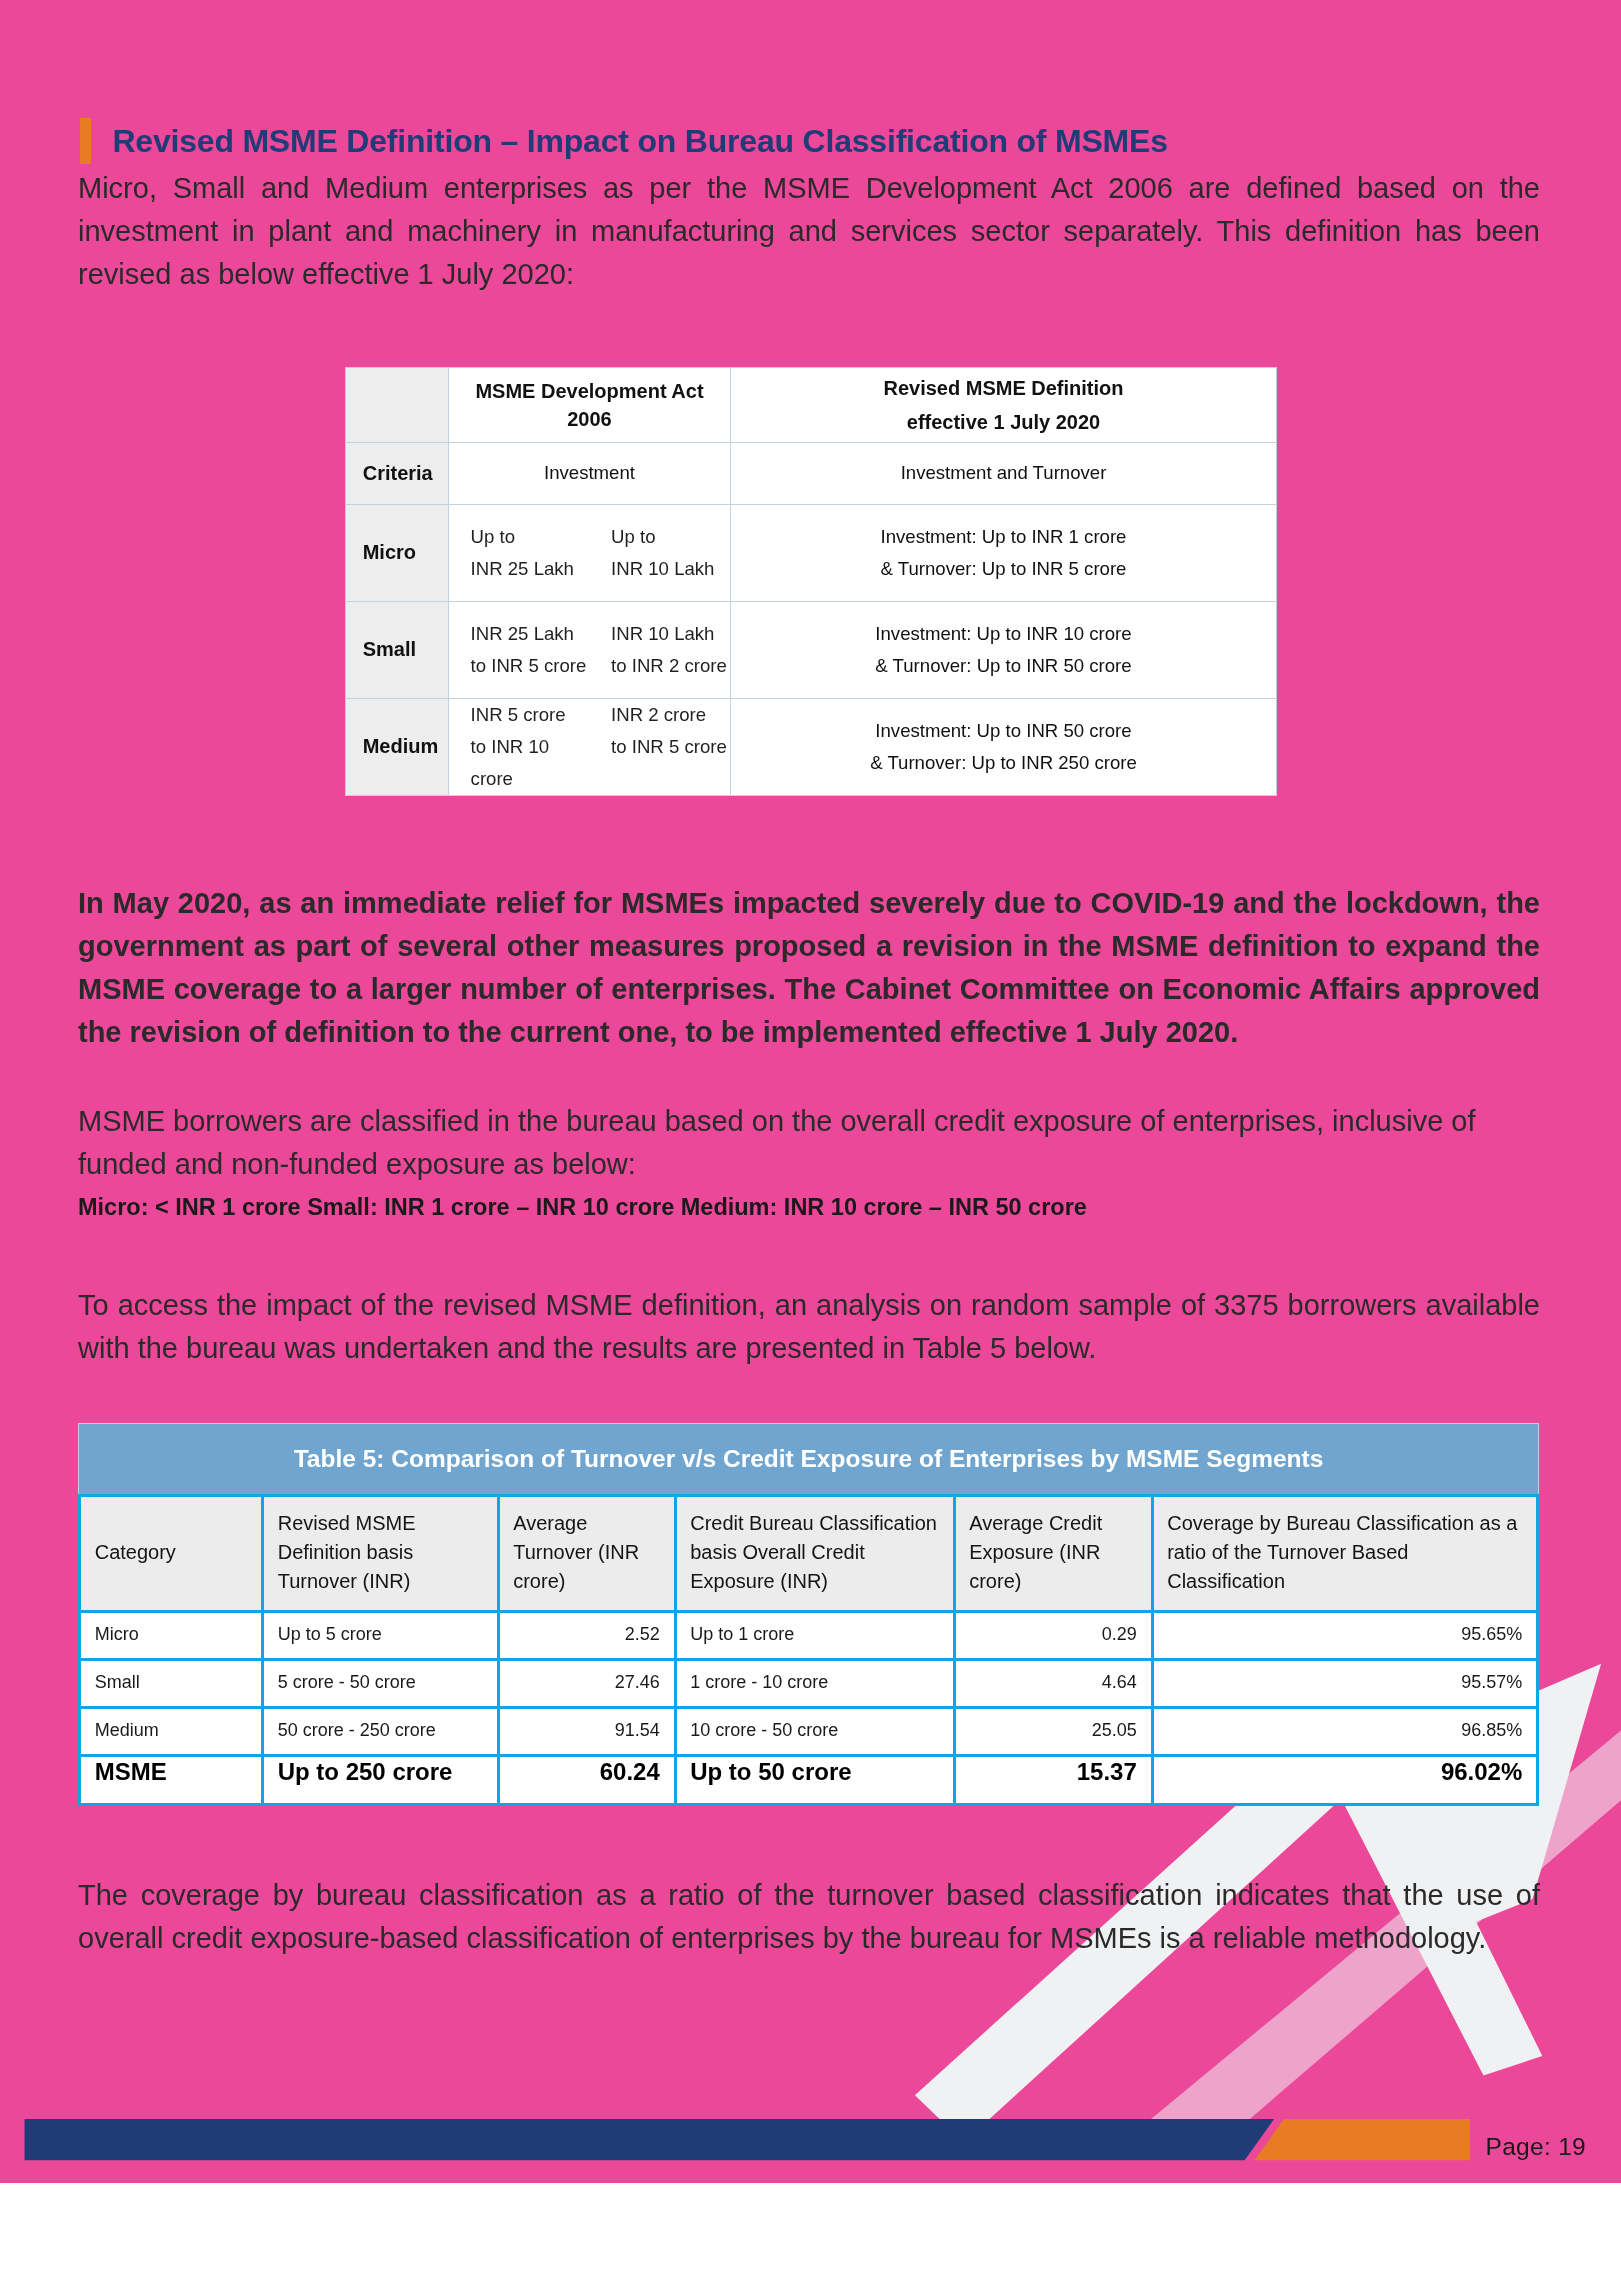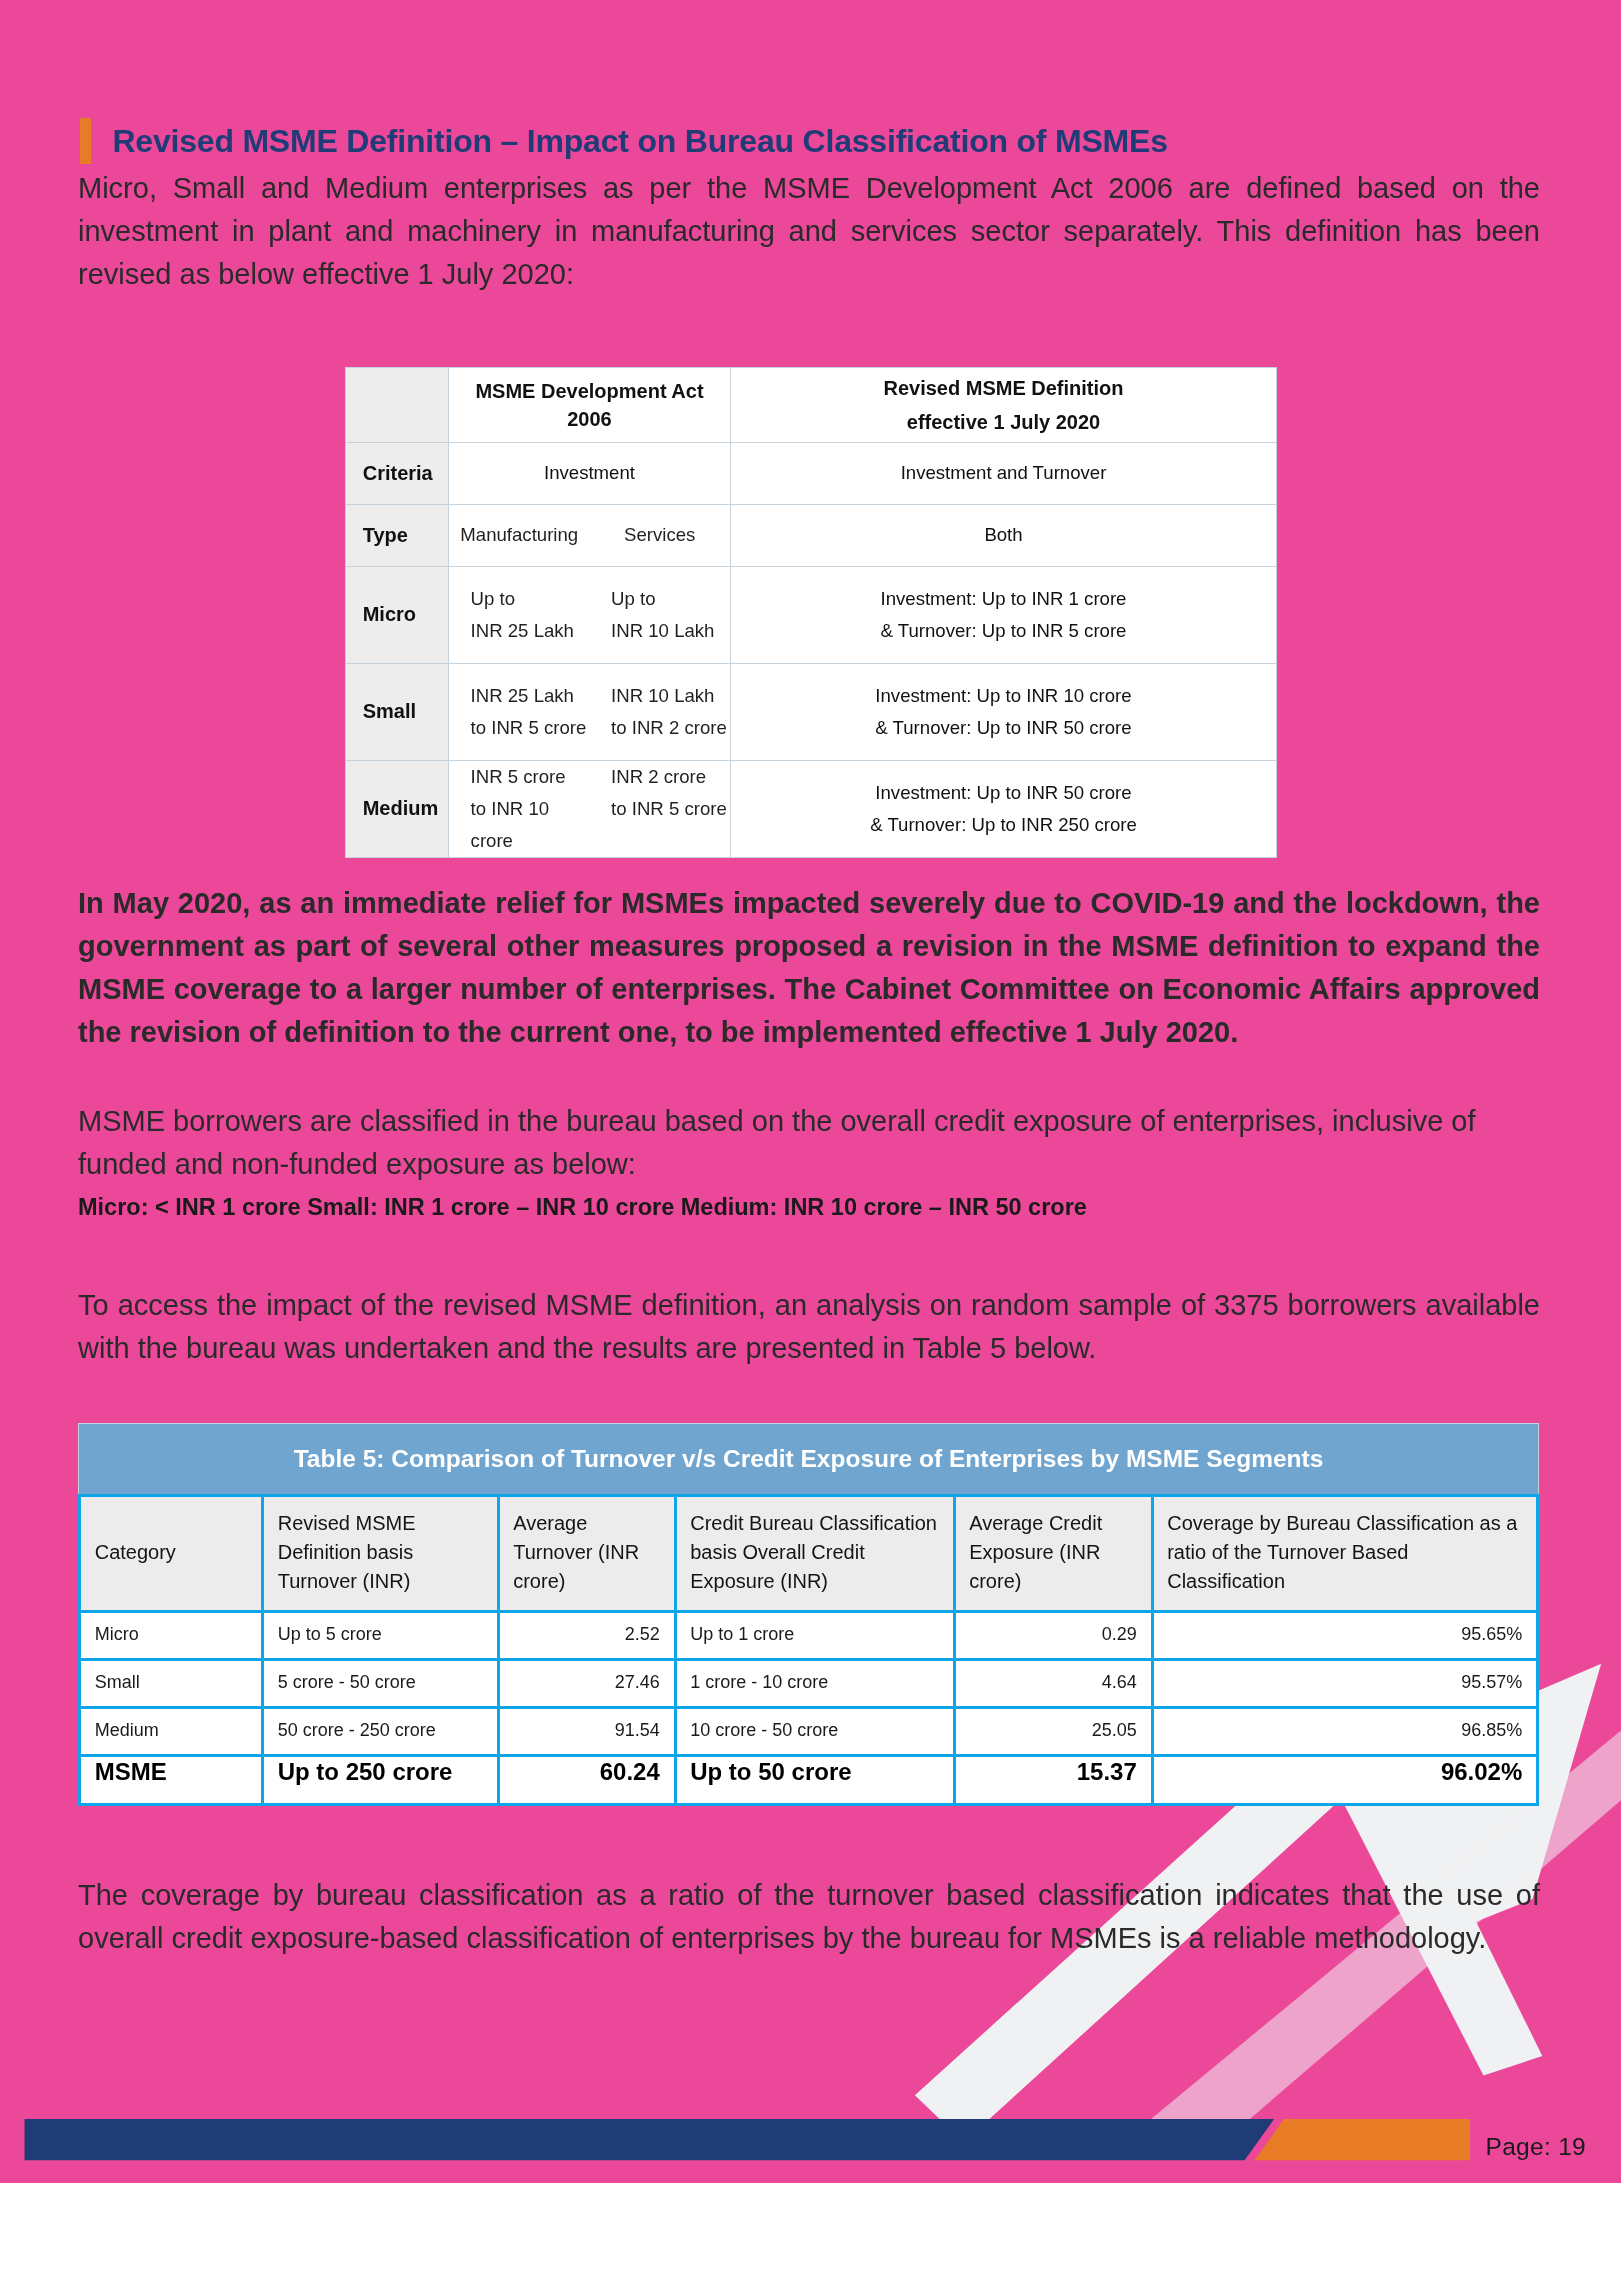--- a/index.html
+++ b/index.html
@@ -261,32 +261,20 @@
         <tr>
           <td class="rowhead" style="height:61px;">Criteria</td>
           <td>
             <div class="dt-c">Investment</div>
           </td>
           <td>
             <div class="dt-c">Investment and Turnover</div>
           </td>
         </tr>
 
-        <tr>
-          <td class="rowhead" style="height:61px;">Type</td>
-          <td>
-            <div class="dt-split ctr">
-              <div>Manufacturing</div>
-              <div>Services</div>
-            </div>
-          </td>
-          <td>
-            <div class="dt-c">Both</div>
-          </td>
-        </tr>
 
         <tr>
           <td class="rowhead" style="height:96px;">Micro</td>
           <td>
             <div class="dt-split">
               <div>Up to</div>
               <div>Up to</div>
             </div>
             <div class="dt-split">
               <div>INR 25 Lakh</div>

